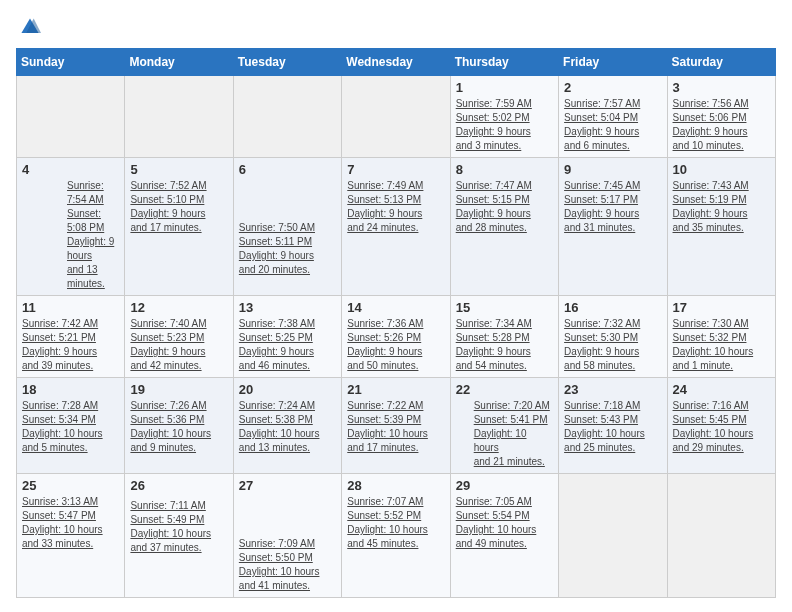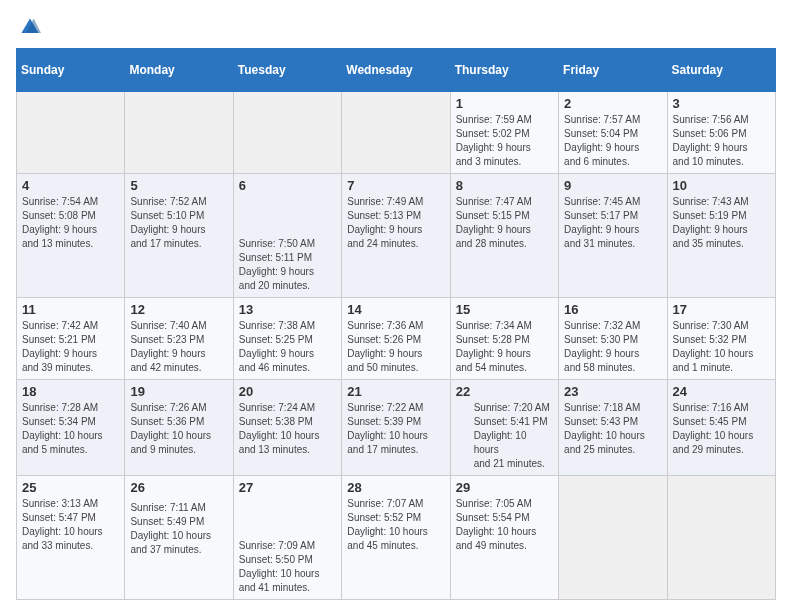--- a/index.html
+++ b/index.html
@@ -41,21 +41,21 @@
     table {
       width: 100%;
       border-collapse: collapse;
       table-layout: fixed;
     }
     thead tr th {
       background: #2a74c0;
       color: #fff;
       font-size: 12px;
       font-weight: bold;
-      padding: 14px 4px;
+      padding: 6px 4px;
       text-align: left;
       border: 1px solid #2a74c0;
     }
     tbody tr td {
       border: 1px solid #ccc;
       vertical-align: top;
       padding: 4px 5px;
       font-size: 10.5px;
       color: #333;
       height: 80px;
@@ -71,20 +71,21 @@
       font-size: 13px;
       font-weight: bold;
       color: #333;
       display: block;
       margin-bottom: 2px;
     }
     .day-info {
       font-size: 10px;
       color: #444;
       line-height: 1.4;
+      text-decoration: underline;
     }
     .empty {
       background: #f0f0f0 !important;
     }
   </style>
 </head>
 <body>
 
 <div class="header">
   <div class="logo">
@@ -135,21 +136,21 @@
           <span class="day-num">3</span>
           <div class="day-info" style="white-space: pre-line;">Sunrise: 7:56 AM
 Sunset: 5:06 PM
 Daylight: 9 hours
 and 10 minutes.</div>
         </td>
       </tr>
       <tr>
         <td>
           <span class="day-num">4</span>
-          <div class="day-info" style="white-space: pre-line;">Sunrise: 7:54 AM
+          <div class="day-info" style="white-space: pre-line; margin-left: 45px;">Sunrise: 7:54 AM
 Sunset: 5:08 PM
 Daylight: 9 hours
 and 13 minutes.</div>
         </td>
         <td>
           <span class="day-num">5</span>
           <div class="day-info" style="white-space: pre-line;">Sunrise: 7:52 AM
 Sunset: 5:10 PM
 Daylight: 9 hours
 and 17 minutes.</div>

